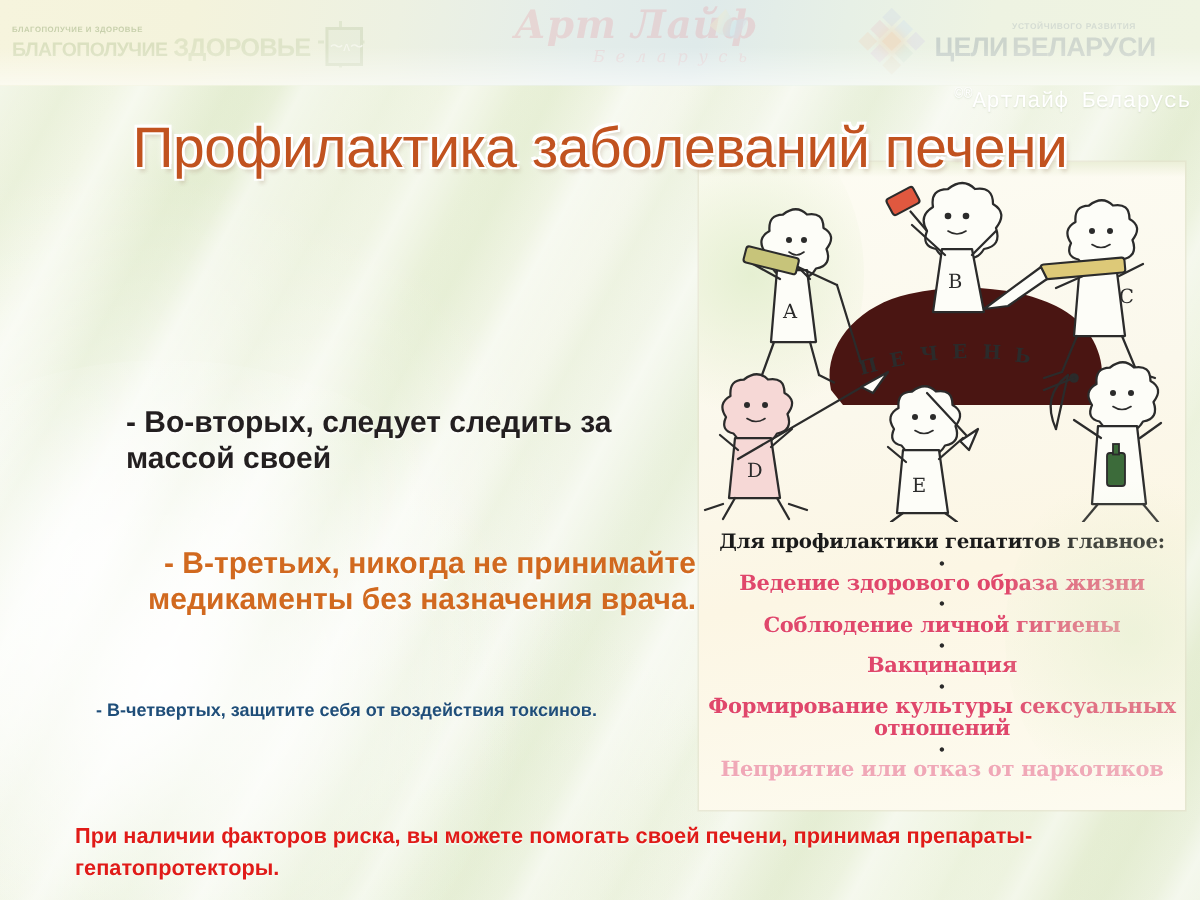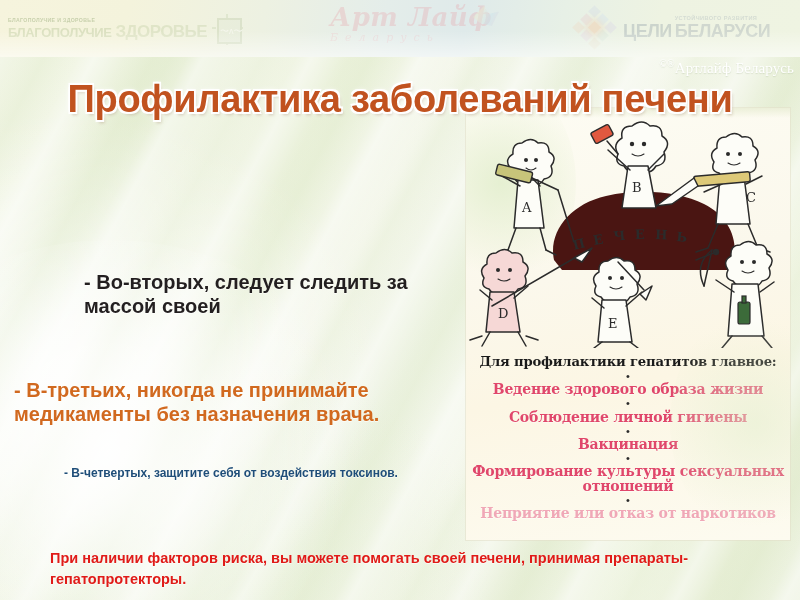--- a/index.html
+++ b/index.html
@@ -131,20 +131,21 @@
     position: absolute;
     background: #cdd8b8;
   }
 
   
   .logo-center {
     position: absolute;
     left: 330px; top: 4px;
     width: 175px; height: 48px;
     opacity: .30;
+    text-align: right;
   }
   .lc-main {
     font-family: "DejaVu Serif", serif;
     font-style: italic;
     font-weight: bold;
     font-size: 26px;
     color: #e8a0a8;
     letter-spacing: .5px;
     line-height: 1;
     white-space: nowrap;
@@ -214,39 +215,39 @@
     color: #8d9aa5;
     letter-spacing: -0.5px;
   }
 
   
   .copyright {
     position: absolute;
     right: 6px; top: 58px;
     font-size: 15px;
     color: #ffffff;
-    font-family: Liberation Serif, serif;
+    font-family: Liberation Mono, monospace;
     letter-spacing: 0.1px;
     text-shadow: 0 1px 1px rgba(140,160,120,0.25);
     white-space: nowrap;
     z-index: 6;
   }
   .copyright sup {
     font-size: 10px;
     vertical-align: super;
   }
 
   
   .slide-title {
     position: absolute;
     left: 0; top: 78px;
     width: 800px;
     text-align: center;
     font-size: 38px;
-    font-weight: bold;
+    font-weight: normal;
     color: #c1521f;
     letter-spacing: -0.3px;
     white-space: nowrap;
     z-index: 5;
     text-shadow:
       -1.6px -1.6px 0 #ffffff,
        1.6px -1.6px 0 #ffffff,
       -1.6px  1.6px 0 #ffffff,
        1.6px  1.6px 0 #ffffff,
        0 0 6px rgba(255,255,255,0.95),
@@ -276,24 +277,25 @@
     z-index: 4;
     text-shadow: 0 1px 0 rgba(255,255,255,0.65);
   }
   .b1 {
     left: 84px; top: 270px;
     width: 400px;
     font-size: 20px;
     color: #231f20;
   }
   .b2 {
-    left: 14px; top: 378px;
+    left: 14px; top: 364px;
     width: 450px;
     font-size: 20px;
     color: #d1691f;
+    text-align: right;
   }
   .b3 {
     left: 64px; top: 466px;
     width: 420px;
     font-size: 12px;
     color: #1f4e79;
   }
 
   
   .footer {

